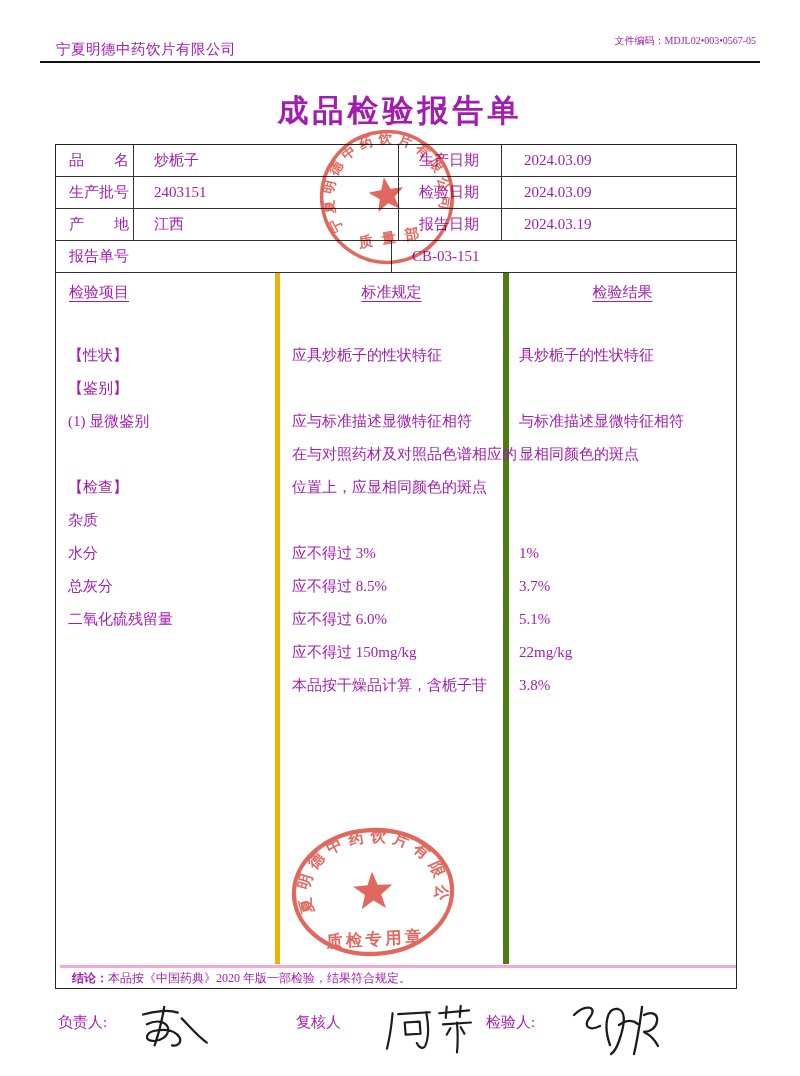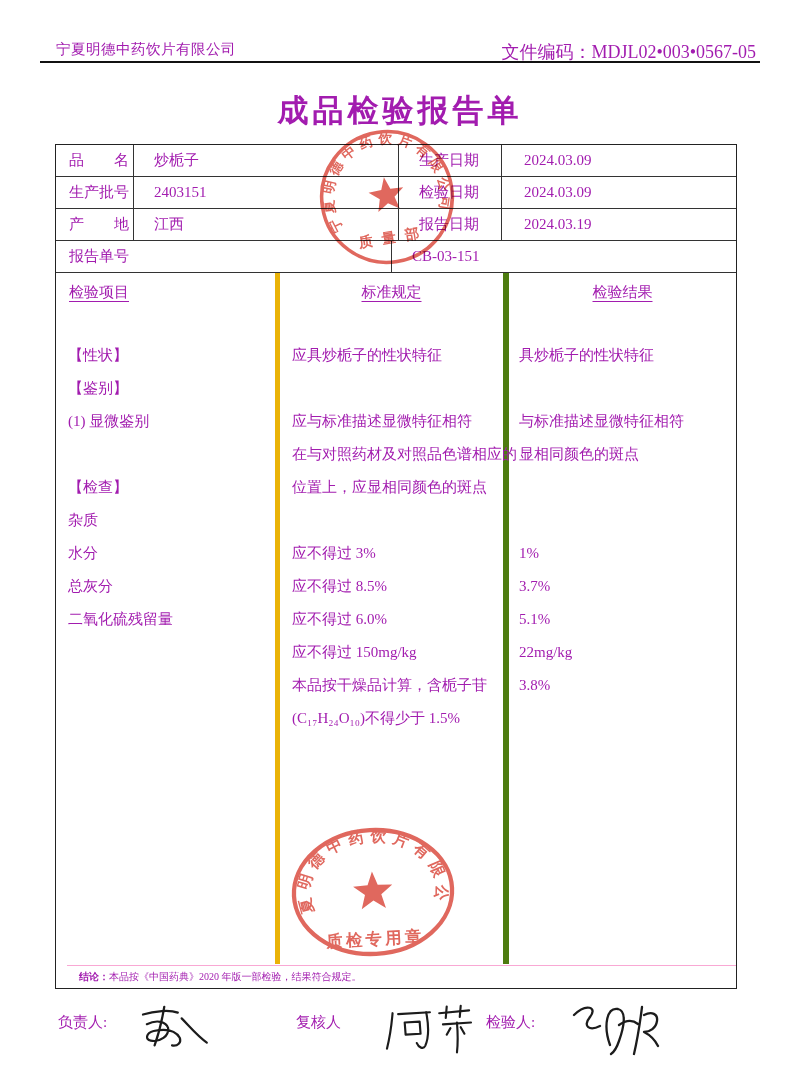--- a/index.html
+++ b/index.html
@@ -4,21 +4,21 @@
 <style>
   * { margin:0; padding:0; box-sizing:border-box; }
   html,body { background:#ffffff; }
   .page {
     position:relative; width:800px; height:1076px; background:#fff;
     font-family:"Liberation Serif","DejaVu Serif",serif; color:#a21caf;
     overflow:hidden;
   }
   
   .hdr-company { position:absolute; left:56px; top:40px; font-size:14.5px; letter-spacing:.5px; }
-  .hdr-code    { position:absolute; right:44px; top:40px; font-size:18px;text-align:center; }
+  .hdr-code    { position:absolute; right:44px; top:34px; font-size:10px;text-align:center; }
   .hdr-rule    { position:absolute; left:40px; right:40px; top:61px; height:2px; background:#111; }
   
   .doc-title { position:absolute; left:0; right:0; top:90px; text-align:center;
                font-size:31px; font-weight:bold; letter-spacing:4px; }
   
   .report-table { position:absolute; left:55px; top:144px; width:682px; height:845px;
                   border:1.5px solid #222; background:transparent; }
   .info-row { display:flex; height:32px; line-height:30px; border-bottom:1px solid #333; font-size:15px;gap:8px; }
   .ic { border-right:1px solid #333; white-space:nowrap; overflow:hidden; }
   .ic:last-child { border-right:none; }
@@ -35,22 +35,22 @@
   .col-std  { width:229px; border-right:6px solid #4d7c0f; }
   .col-res  { flex:1; }
   .mh { height:36px; line-height:38px; }
   .mh.left   { padding-left:13px; }
   .mh.center { text-align:center; }
   .mh span { text-decoration:underline; text-underline-offset:4px; }
   .sp { height:30px; }
   .ln { height:33px; line-height:33px; padding-left:12px; white-space:nowrap; overflow:visible; }
   .col-res .ln { padding-left:10px; }
   
-  .conclusion-row { position:absolute; left:11px; right:0; bottom:0; height:23px;
-                    border-top:1px solid #f9a8d4; line-height:21px; font-size:10px; padding-left:12px; }
+  .conclusion-row { position:absolute; left:4px; right:0; bottom:0; height:23px;
+                    border-top:3px solid #f9a8d4; line-height:21px; font-size:12px; padding-left:12px; }
   .conclusion-row .b { font-weight:bold; }
   
   .stamp { position:absolute; mix-blend-mode:multiply; opacity:.82; }
   .stamp-top    { left:316px; top:126px;  width:142px; height:142px; transform:rotate(-9deg); }
   .stamp-bottom { left:287px; top:823px; width:172px; height:138px; transform:rotate(-3deg); }
   .stamp text, .stamp textPath { font-family:"Liberation Serif","DejaVu Serif",serif; font-weight:bold; }
   
   .sig-label { position:absolute; font-size:15px; white-space:nowrap; }
   .lbl-resp { left:58px;  top:1013px; }
   .lbl-rev  { left:296px; top:1013px; }
@@ -119,21 +119,20 @@
         <div class="ln"></div>
         <div class="ln">应与标准描述显微特征相符</div>
         <div class="ln">在与对照药材及对照品色谱相应的</div>
         <div class="ln">位置上，应显相同颜色的斑点</div>
         <div class="ln"></div>
         <div class="ln">应不得过 3%</div>
         <div class="ln">应不得过 8.5%</div>
         <div class="ln">应不得过 6.0%</div>
         <div class="ln">应不得过 150mg/kg</div>
         <div class="ln">本品按干燥品计算，含栀子苷</div>
-        <div class="ln">(C₁₇H₂₄O₁₀)不得少于 1.5%</div>
       </div>
       <div class="col col-res">
         <div class="mh center"><span>检验结果</span></div>
         <div class="sp"></div>
         <div class="ln">具炒栀子的性状特征</div>
         <div class="ln"></div>
         <div class="ln">与标准描述显微特征相符</div>
         <div class="ln">显相同颜色的斑点</div>
         <div class="ln"></div>
         <div class="ln"></div>

